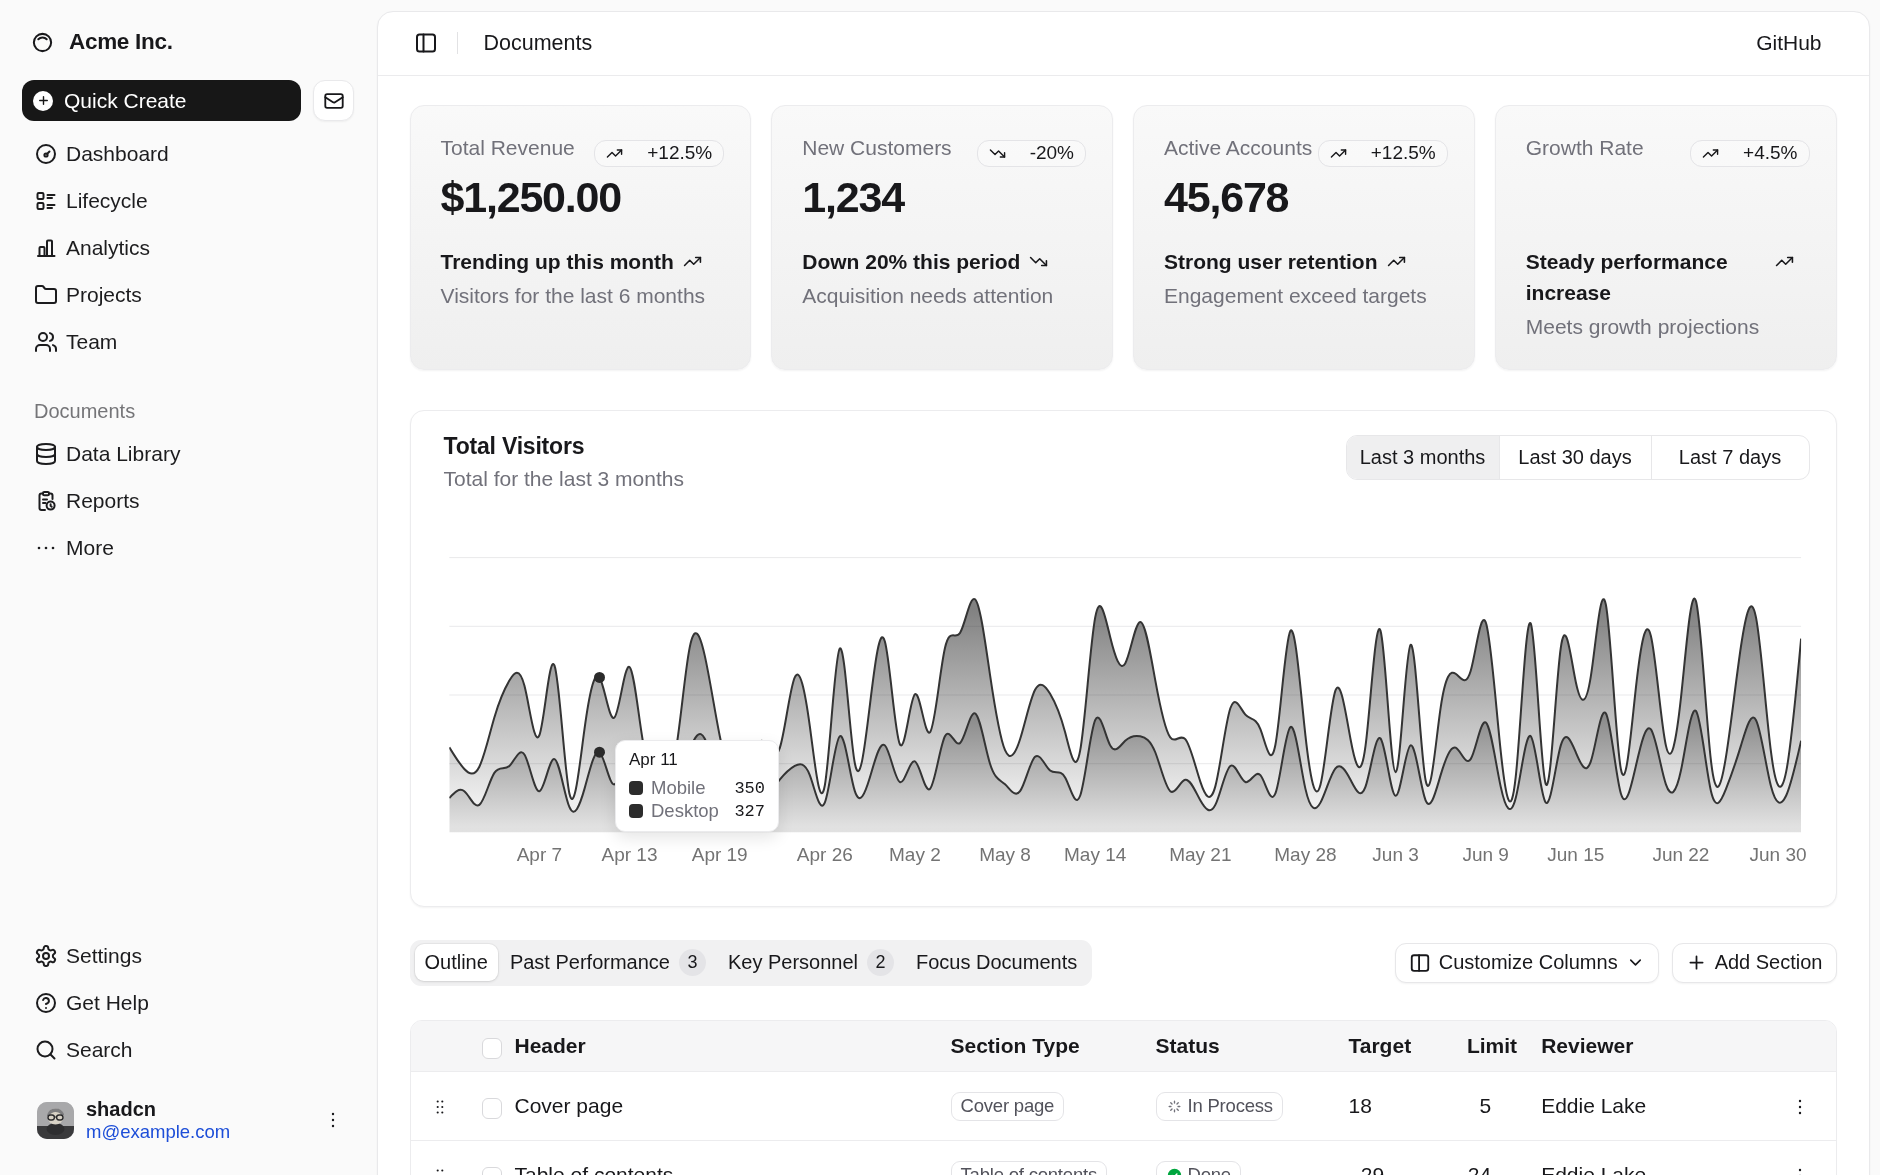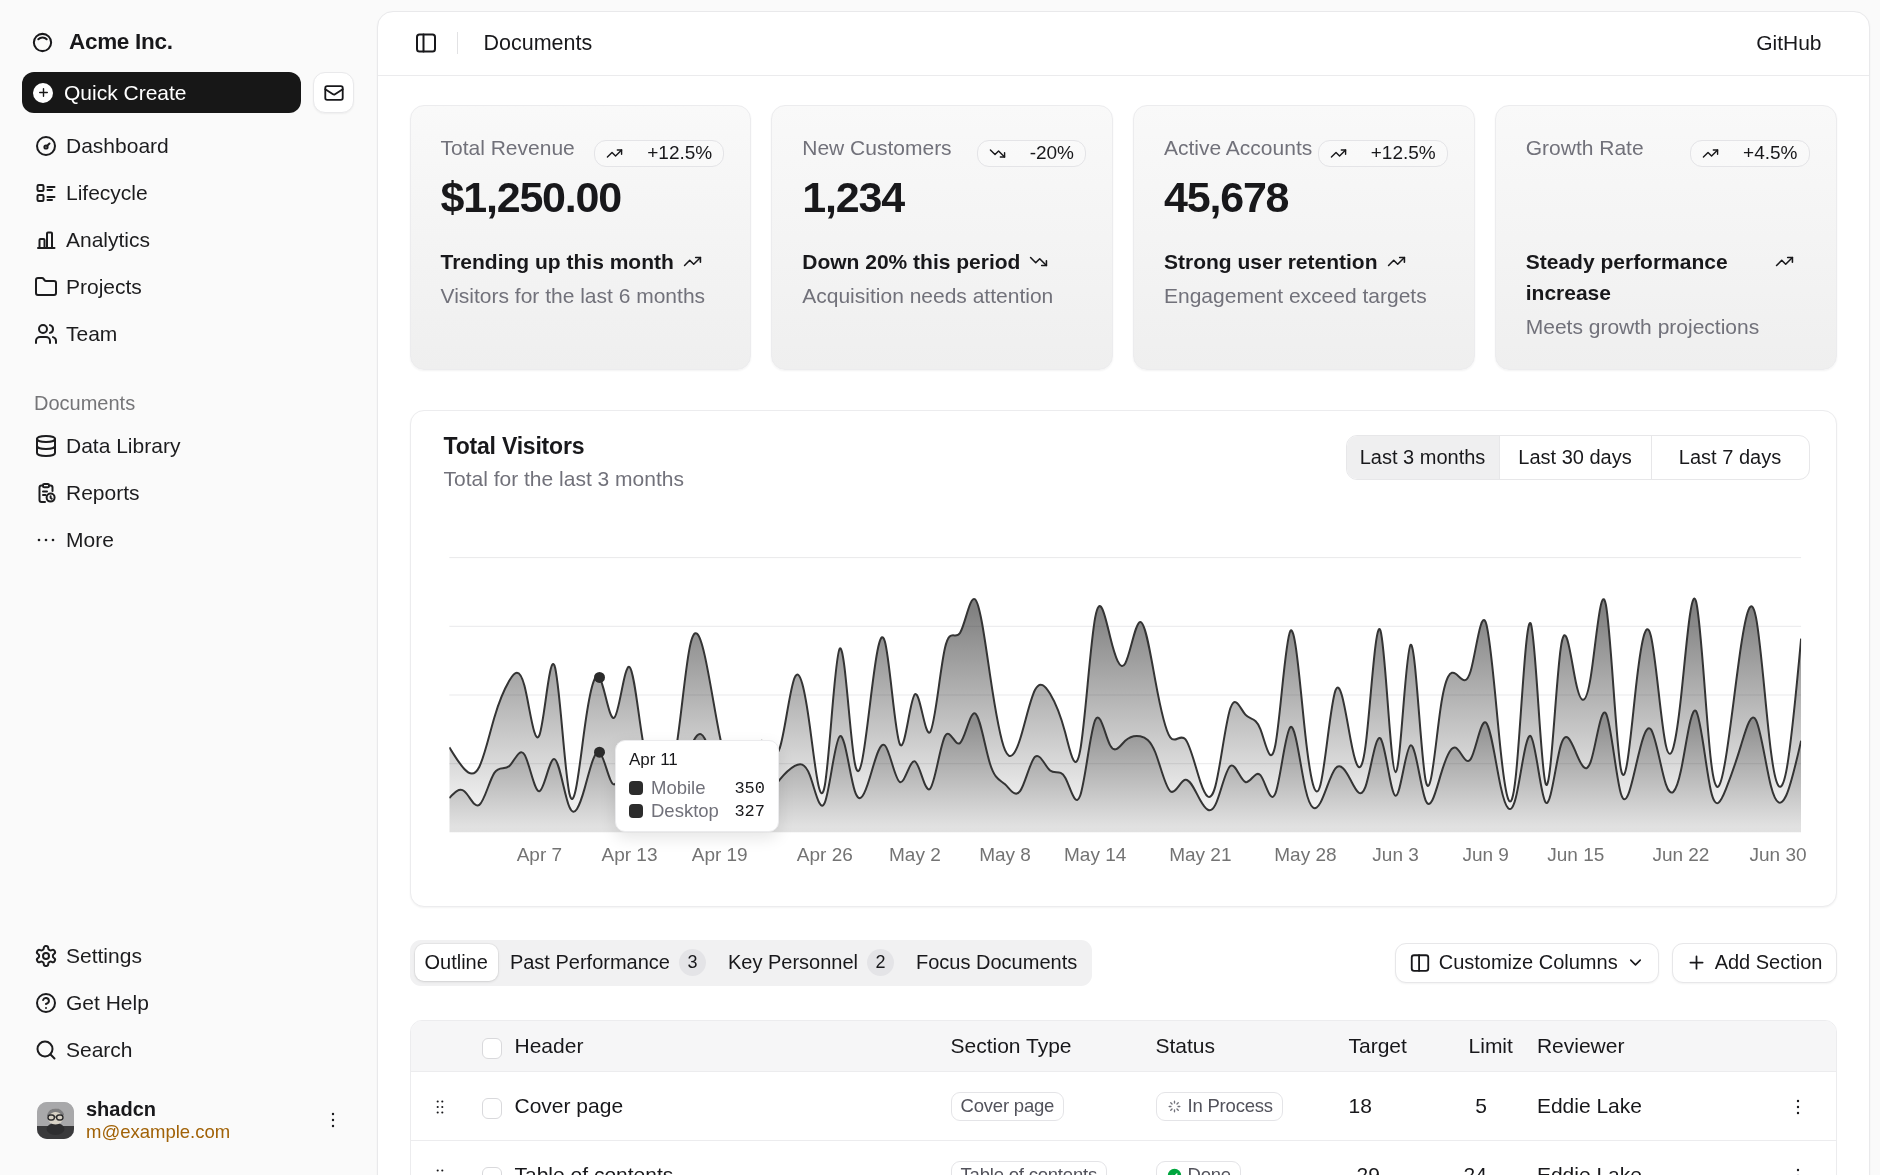--- a/index.html
+++ b/index.html
@@ -3,35 +3,35 @@
 <style>
 *{margin:0;padding:0;box-sizing:border-box}
 html,body{width:1880px;height:1175px;overflow:hidden}
 body{font-family:"Liberation Sans",sans-serif;background:#fafafa;color:#18181b;
 -webkit-font-smoothing:antialiased}
 .ico{display:inline-block;vertical-align:middle;flex:none}
 
 .sidebar{position:absolute;left:0;top:0;width:376px;height:1175px;padding:0 22px}
 .brand{display:flex;align-items:center;gap:15px;height:44px;margin-top:20px;padding-left:9px}
 .brand span{font-size:22.5px;font-weight:700;letter-spacing:-.3px}
-.qcrow{display:flex;align-items:center;gap:12px;margin-top:8px}
+.qcrow{display:flex;align-items:center;gap:12px;margin-top:16px}
 .qc{flex:1;display:flex;align-items:center;gap:11px;background:#171717;color:#fff;height:41px;
 border-radius:12px;padding:0 11px;font-size:21px;font-weight:500}
 .mailbtn{width:41px;height:41px;border-radius:12px;background:#fff;border:1px solid #e9e9eb;
 box-shadow:0 1px 2px rgba(0,0,0,.05);display:flex;align-items:center;justify-content:center}
 .nav{margin-top:9px}
 .navitem{display:flex;align-items:center;gap:8px;height:47px;padding:0 12px;font-size:21px;color:#1c1c1e}
 .nav2{margin-top:27px}
 .navlabel{font-size:20px;color:#757578;padding:0 12px;height:38px;display:flex;align-items:center}
 .sbottom{position:absolute;left:22px;right:22px;bottom:102px}
 .userrow{position:absolute;left:22px;right:22px;bottom:24px;height:62px;display:flex;align-items:center;gap:12px;padding:0 10px 0 15px}
 .avatar{width:37px;height:37px;border-radius:10px;background:linear-gradient(135deg,#c8c8c8,#8f8f90);position:relative;overflow:hidden}
 .uinfo{flex:1;line-height:1.15}
 .uname{font-size:20px;font-weight:700}
-.umail{font-size:18.5px;color:#a16207}
+.umail{font-size:18.5px;color:#1d4ed8}
 
 .main{position:absolute;left:376.5px;top:10.5px;width:1493px;height:1200px;background:#fff;
 border:1px solid #e9e9eb;border-radius:16px;box-shadow:0 1px 2px rgba(0,0,0,.05)}
 .mheader{height:64px;border-bottom:1px solid #ebebed;display:flex;align-items:center;padding:0 32px}
 .mtitle{font-size:21.5px;font-weight:500;margin-left:26px}
 .vsep{width:1px;height:22px;background:#e2e2e4;margin-left:19px}
 .github{margin-left:auto;font-size:21px;font-weight:500;margin-right:15px}
 .cards{display:flex;gap:20px;margin:29px 32px 0}
 .card{flex:1;height:265px;border-radius:14px;border:1px solid #ececee;
 background:linear-gradient(to top,#efefef,#f9f9f9);box-shadow:0 1px 2px rgba(0,0,0,.05);
@@ -64,21 +64,21 @@
 .tabs{display:flex;align-items:center;background:#f1f1f2;border-radius:11px;height:46px;padding:0 5px;gap:2px}
 .tab{display:flex;align-items:center;gap:9px;padding:8px 10px;font-size:20px;font-weight:500;height:37px}
 .tab.sel{background:#fff;border-radius:9px;box-shadow:0 1px 3px rgba(0,0,0,.1),0 0 0 1px rgba(0,0,0,.04)}
 .tbadge{background:#e4e4e7;border-radius:999px;min-width:27px;height:27px;display:flex;align-items:center;justify-content:center;font-size:18px;font-weight:500}
 .tbtns{margin-left:auto;display:flex;gap:13px}
 .obtn{display:flex;align-items:center;gap:8px;height:40px;border:1px solid #e7e7e9;border-radius:11px;background:#fff;
 padding:0 13px;font-size:20px;font-weight:500;box-shadow:0 1px 2px rgba(0,0,0,.05)}
 
 .tablewrap{margin:34px 32px 0;border:1px solid #ececee;border-radius:12px;overflow:hidden;background:#fff}
 table{border-collapse:collapse;width:100%}
-thead th{background:#f6f6f7;height:51px;font-size:21px;font-weight:400;text-align:left;color:#18181b;border-bottom:1px solid #ececee}
+thead th{background:#f6f6f7;height:51px;font-size:21px;font-weight:700;text-align:left;color:#18181b;border-bottom:1px solid #ececee}
 tbody td{height:69px;font-size:21px;border-bottom:1px solid #ececee;background:#fff}
 .chk{width:20.5px;height:20.5px;border:1.4px solid #d9d9dc;border-radius:6px;background:#fff;display:inline-block;vertical-align:middle}
 .pill{display:inline-flex;align-items:center;gap:5px;border:1px solid #e4e4e7;border-radius:9px;height:29px;padding:0 9px;font-size:18.5px;letter-spacing:-.2px;color:#52525b;background:#fff}
 .num{font-variant-numeric:tabular-nums}
 </style></head><body>
 <div class="sidebar">
 <div class="brand">
       <svg class="ico" width="23" height="23" viewBox="0 0 24 24" fill="none" stroke="currentColor" stroke-width="2.1" stroke-linecap="round" stroke-linejoin="round">
         <circle cx="12" cy="12" r="9"></circle>
         <path d="M7.6 8.6a6 6 0 0 1 8.8 0"></path>

